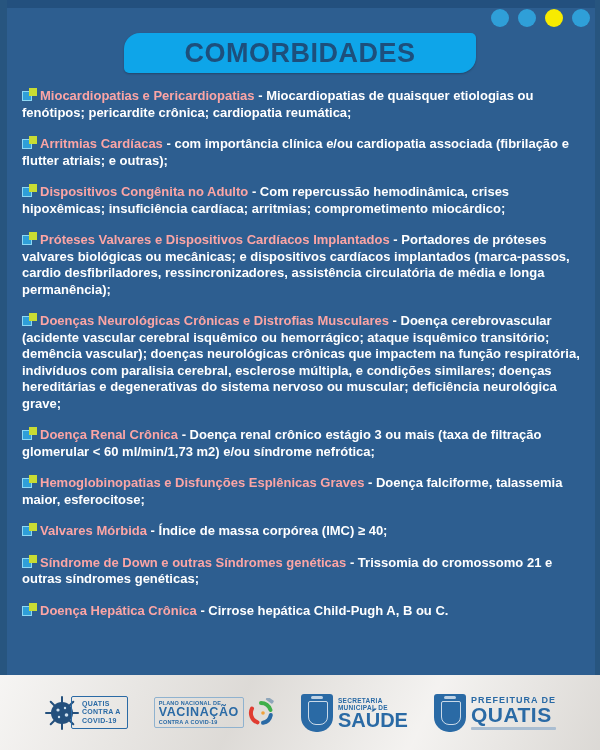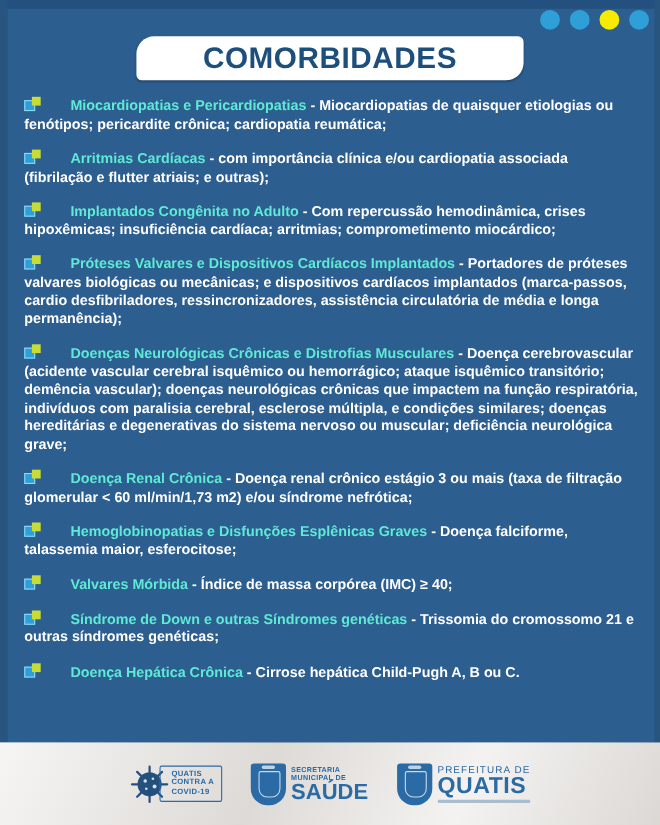--- a/index.html
+++ b/index.html
@@ -13,29 +13,29 @@
   .edge-left{position:absolute;top:0;left:0;width:7px;height:676px;background:#27557f;}
   .edge-right{position:absolute;top:0;right:0;width:5px;height:676px;background:#27557f;}
 
   .dots{position:absolute;top:9px;right:10px;display:flex;gap:9px;}
   .dot{width:18px;height:18px;border-radius:50%;}
   .dot-blue{background:#2f9fd8;}
   .dot-yellow{background:#f7eb00;}
 
   .banner{
     position:absolute;top:33px;left:124px;width:352px;height:40px;
-    background:#ffffff;border-radius:16px 5px 16px 5px;
+    background:#0ea5e9;border-radius:16px 5px 16px 5px;
     display:flex;align-items:center;justify-content:center;
     box-shadow:0 1px 2px rgba(0,0,0,.25);
   }
   .banner h1{margin:0;font-size:27px;font-weight:bold;color:#1d4f7c;letter-spacing:.5px;}
 
   .content{position:absolute;top:88px;left:22px;width:560px;}
   .item{margin:0 0 15px 0;font-size:13px;line-height:16.5px;font-weight:bold;color:#ffffff;}
-  .item-title{color:#5eead4;margin-left:24px;}
+  .item-title{color:#fca5a5;}
   .bullet{display:inline-block;width:16px;height:13px;position:relative;margin-right:2px;vertical-align:-1px;}
   .sq-blue{position:absolute;left:0;bottom:0;width:10px;height:10px;background:#2f9fd8;border:1px solid #8ed8f4;box-sizing:border-box;}
   .sq-green{position:absolute;right:1px;top:0;width:8px;height:8px;background:#c8dc33;}
 
   .footer{
     position:absolute;bottom:0;left:0;width:600px;height:75px;
     background:#e9e6e2;
     background-image:linear-gradient(115deg,rgba(255,255,255,.6) 0%,rgba(0,0,0,.05) 40%,rgba(255,255,255,.5) 70%,rgba(0,0,0,.06) 100%);
     display:flex;align-items:center;justify-content:center;gap:26px;
     color:#2a6aa5;
@@ -47,21 +47,21 @@
   .vac-top,.vac-bottom{font-size:5.5px;line-height:6px;font-weight:bold;letter-spacing:.2px;}
   .vac-main{font-size:12.5px;line-height:13px;font-weight:bold;letter-spacing:.6px;}
   .shield{width:32px;height:38px;background:#2a6aa5;border-radius:3px 3px 15px 15px;position:relative;flex:0 0 auto;}
   .shield::after{content:"";position:absolute;left:7px;top:7px;width:18px;height:22px;
     border:1.5px solid rgba(255,255,255,.75);border-radius:2px 2px 8px 8px;}
   .shield::before{content:"";position:absolute;left:10px;top:2px;width:12px;height:3px;background:rgba(255,255,255,.7);border-radius:2px;}
   .sec-text{margin-left:5px;text-align:left;}
   .sec-small{font-size:6.5px;line-height:7.5px;font-weight:bold;letter-spacing:.3px;}
   .sec-main{font-size:20px;line-height:17px;font-weight:bold;}
   .pref-text{margin-left:5px;text-align:left;}
-  .pref-top{font-size:9px;line-height:10px;font-weight:normal;letter-spacing:1px;}
+  .pref-top{font-size:9px;line-height:10px;font-weight:bold;letter-spacing:1px;}
   .pref-main{font-size:21px;line-height:20px;font-weight:bold;letter-spacing:.5px;}
   .pref-tag{height:3px;width:100%;background:#a9bdd1;margin-top:2px;border-radius:1px;}
 </style>
 </head>
 <body>
 
 <div class="edge-top"></div>
 <div class="edge-left"></div>
 <div class="edge-right"></div>
 
@@ -72,21 +72,21 @@
   <span class="dot dot-blue"></span>
 </div>
 
 <div class="banner">
   <h1>COMORBIDADES</h1>
 </div>
 
 <div class="content">
   <p class="item"><span class="bullet"><span class="sq-blue"></span><span class="sq-green"></span></span><span class="item-title">Miocardiopatias e Pericardiopatias</span> <span>- Miocardiopatias de quaisquer etiologias ou fenótipos; pericardite crônica; cardiopatia reumática;</span></p>
   <p class="item"><span class="bullet"><span class="sq-blue"></span><span class="sq-green"></span></span><span class="item-title">Arritmias Cardíacas</span> <span>- com importância clínica e/ou cardiopatia associada (fibrilação e flutter atriais; e outras);</span></p>
-  <p class="item"><span class="bullet"><span class="sq-blue"></span><span class="sq-green"></span></span><span class="item-title">Implantados Congênita no Adulto</span> <span>- Com repercussão hemodinâmica, crises hipoxêmicas; insuficiência cardíaca; arritmias; comprometimento miocárdico;</span></p>
+  <p class="item"><span class="bullet"><span class="sq-blue"></span><span class="sq-green"></span></span><span class="item-title">Dispositivos Congênita no Adulto</span> <span>- Com repercussão hemodinâmica, crises hipoxêmicas; insuficiência cardíaca; arritmias; comprometimento miocárdico;</span></p>
   <p class="item"><span class="bullet"><span class="sq-blue"></span><span class="sq-green"></span></span><span class="item-title">Próteses Valvares e Dispositivos Cardíacos Implantados</span> <span>- Portadores de próteses valvares biológicas ou mecânicas; e dispositivos cardíacos implantados (marca-passos, cardio desfibriladores, ressincronizadores, assistência circulatória de média e longa permanência);</span></p>
   <p class="item"><span class="bullet"><span class="sq-blue"></span><span class="sq-green"></span></span><span class="item-title">Doenças Neurológicas Crônicas e Distrofias Musculares</span> <span>- Doença cerebrovascular (acidente vascular cerebral isquêmico ou hemorrágico; ataque isquêmico transitório; demência vascular); doenças neurológicas crônicas que impactem na função respiratória, indivíduos com paralisia cerebral, esclerose múltipla, e condições similares; doenças hereditárias e degenerativas do sistema nervoso ou muscular; deficiência neurológica grave;</span></p>
   <p class="item"><span class="bullet"><span class="sq-blue"></span><span class="sq-green"></span></span><span class="item-title">Doença Renal Crônica</span> <span>- Doença renal crônico estágio 3 ou mais (taxa de filtração glomerular &lt; 60 ml/min/1,73 m2) e/ou síndrome nefrótica;</span></p>
   <p class="item"><span class="bullet"><span class="sq-blue"></span><span class="sq-green"></span></span><span class="item-title">Hemoglobinopatias e Disfunções Esplênicas Graves</span> <span>- Doença falciforme, talassemia maior, esferocitose;</span></p>
   <p class="item"><span class="bullet"><span class="sq-blue"></span><span class="sq-green"></span></span><span class="item-title">Valvares Mórbida</span> <span>- Índice de massa corpórea (IMC) ≥ 40;</span></p>
   <p class="item"><span class="bullet"><span class="sq-blue"></span><span class="sq-green"></span></span><span class="item-title">Síndrome de Down e outras Síndromes genéticas</span> <span>- Trissomia do cromossomo 21 e outras síndromes genéticas;</span></p>
   <p class="item"><span class="bullet"><span class="sq-blue"></span><span class="sq-green"></span></span><span class="item-title">Doença Hepática Crônica</span> <span>- Cirrose hepática Child-Pugh A, B ou C.</span></p>
 </div>
 
 <div class="footer">
@@ -109,20 +109,34 @@
       <circle cx="22.5" cy="20" r="1.8" fill="#cfe0ee"></circle>
       <circle cx="15" cy="22" r="1.2" fill="#cfe0ee"></circle>
     </svg>
     <div class="covid-box">
       <div>QUATIS</div>
       <div>CONTRA A</div>
       <div>COVID-19</div>
     </div>
   </div>
 
+  <div class="logo">
+    <div class="vac-box">
+      <div class="vac-top">PLANO NACIONAL DE</div>
+      <div class="vac-main">VACINAÇÃO</div>
+      <div class="vac-bottom">CONTRA A COVID-19</div>
+    </div>
+    <svg width="28" height="30" viewBox="0 0 28 30" style="margin-left:3px">
+      <path d="M 14 5 A 10 10 0 0 1 23.5 12" fill="none" stroke="#3faf49" stroke-width="4" stroke-linecap="round"></path>
+      <path d="M 23.8 17 A 10 10 0 0 1 16 24.8" fill="none" stroke="#2a6aa5" stroke-width="4" stroke-linecap="round"></path>
+      <path d="M 10.5 24.4 A 10 10 0 0 1 5 10.5" fill="none" stroke="#e03c31" stroke-width="4" stroke-linecap="round"></path>
+      <circle cx="16" cy="15" r="1.8" fill="#f0a13a"></circle>
+      <rect x="19" y="0.5" width="8" height="3.6" rx="1" transform="rotate(35 23 2)" fill="#8fa6ba"></rect>
+    </svg>
+  </div>
 
   <div class="logo">
     <div class="shield"></div>
     <div class="sec-text">
       <div class="sec-small">SECRETARIA</div>
       <div class="sec-small">MUNICIPAL DE</div>
       <div class="sec-main">SAÚDE</div>
     </div>
   </div>
 

